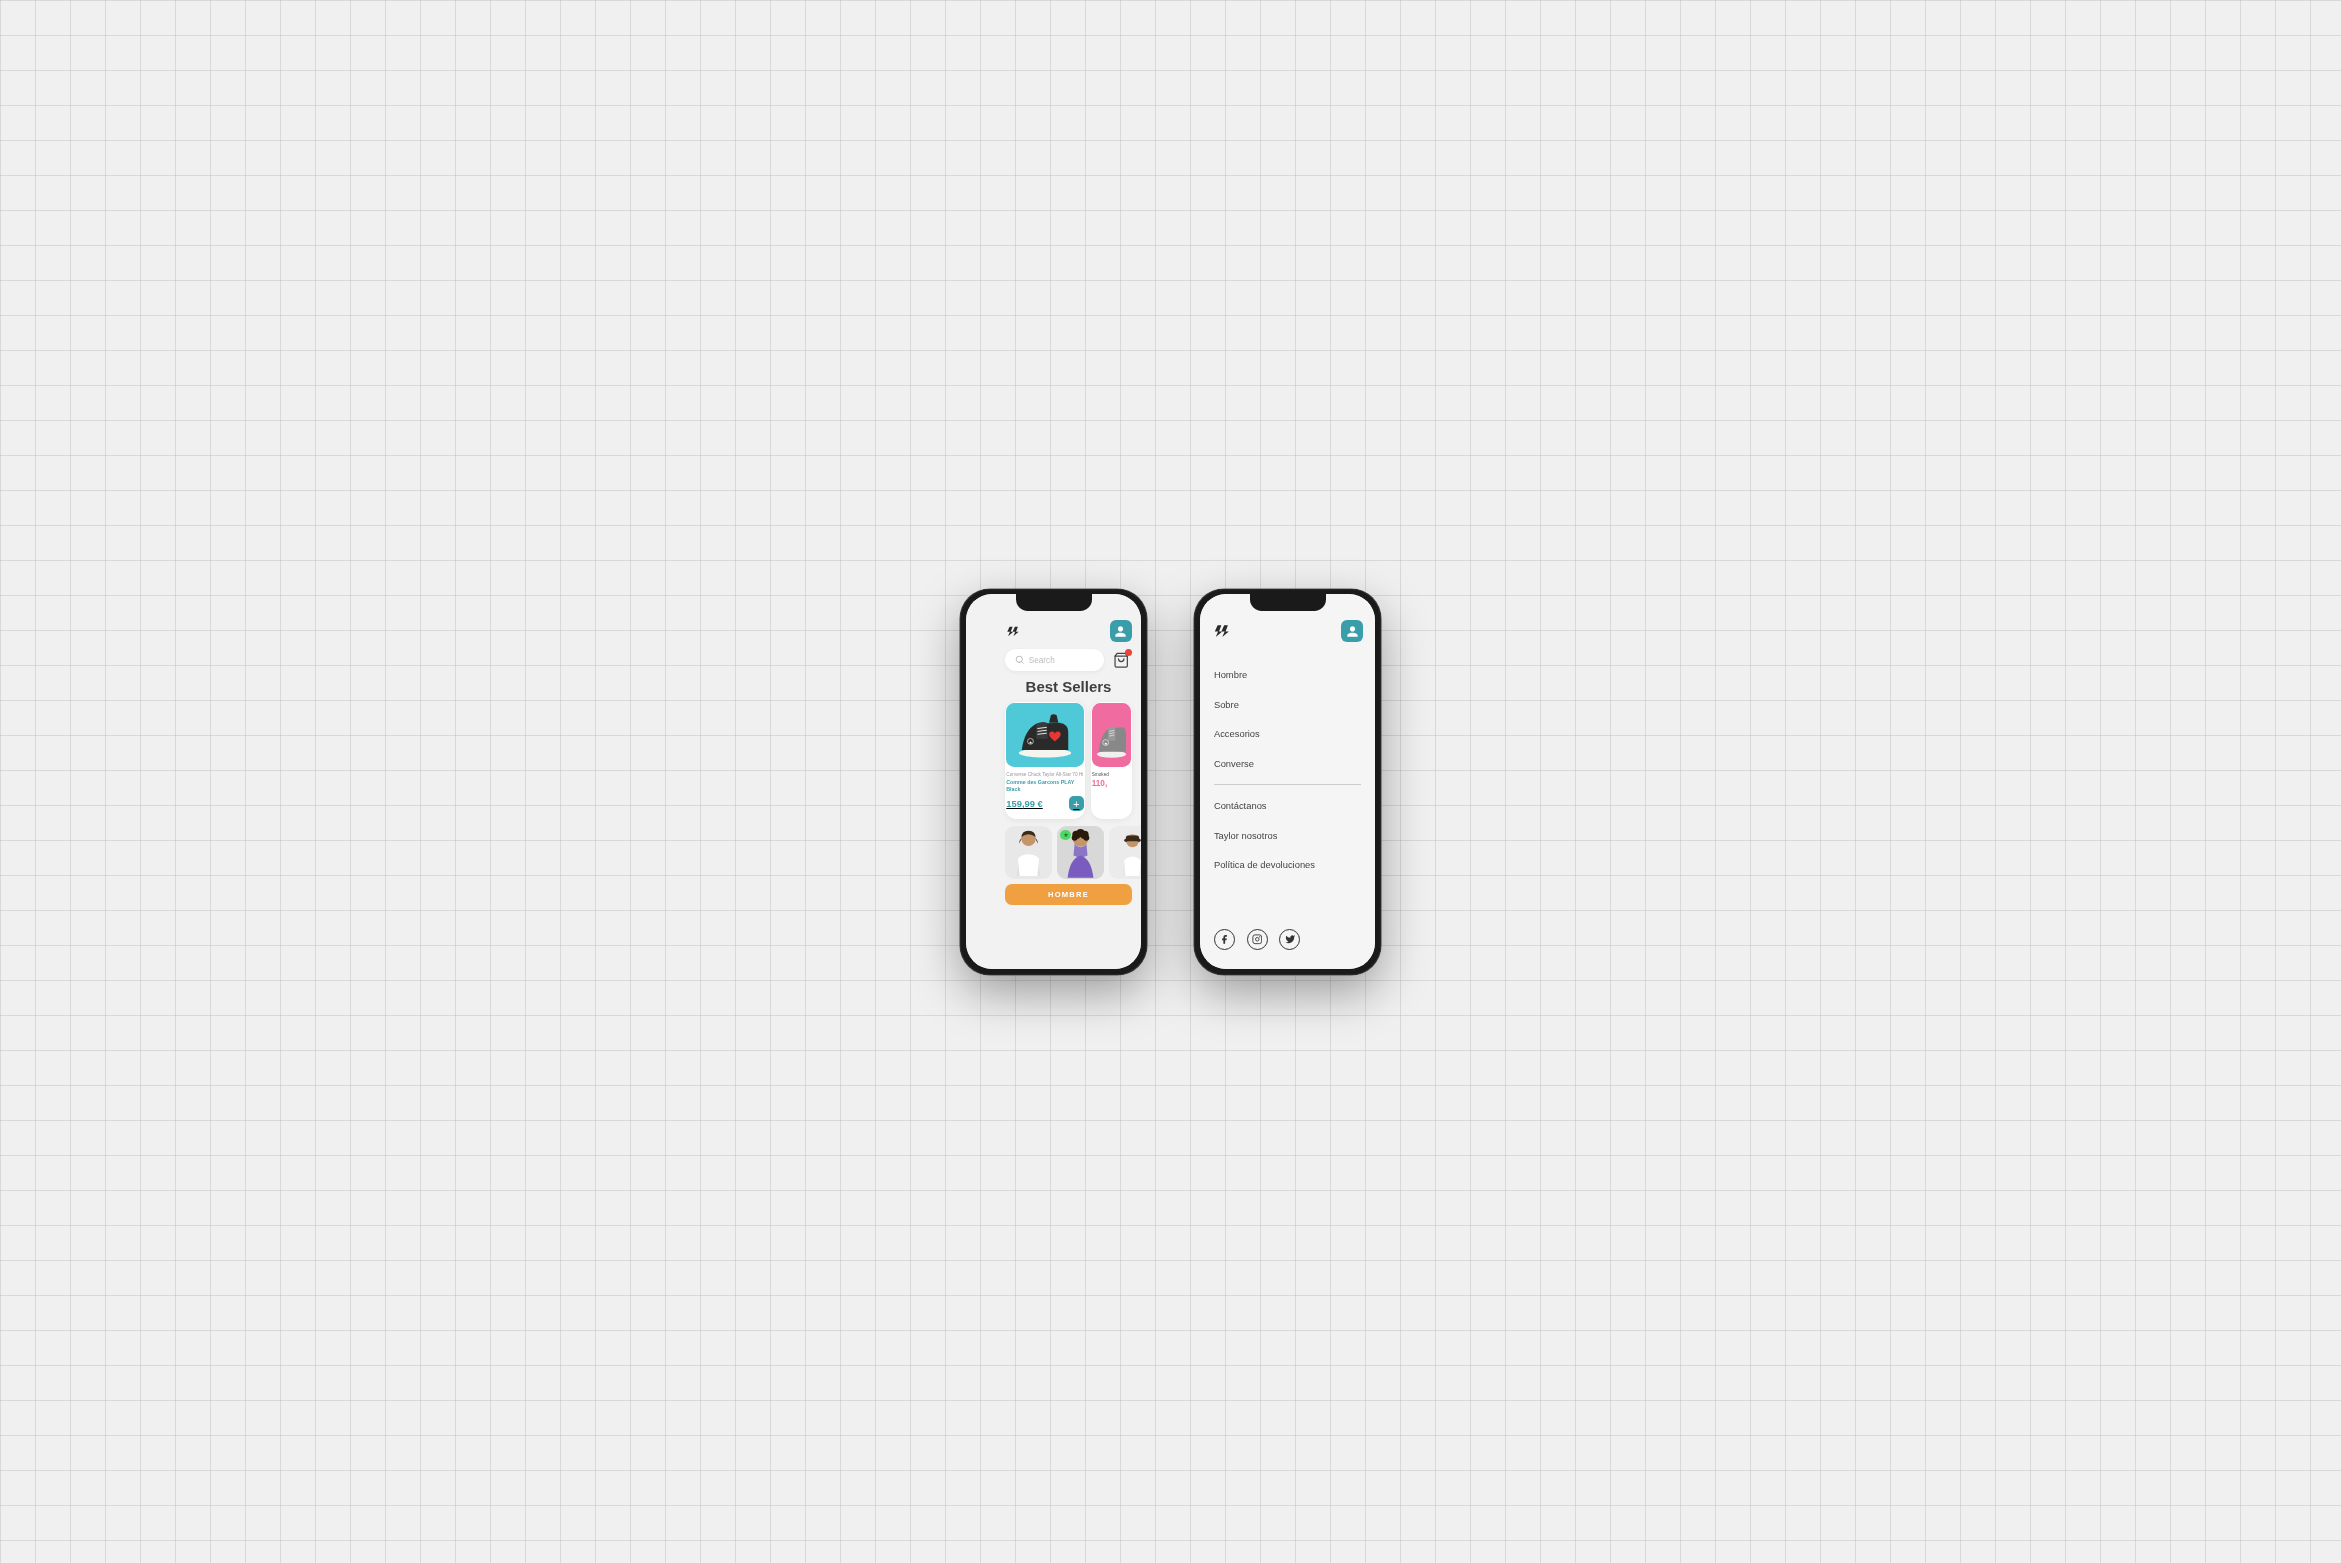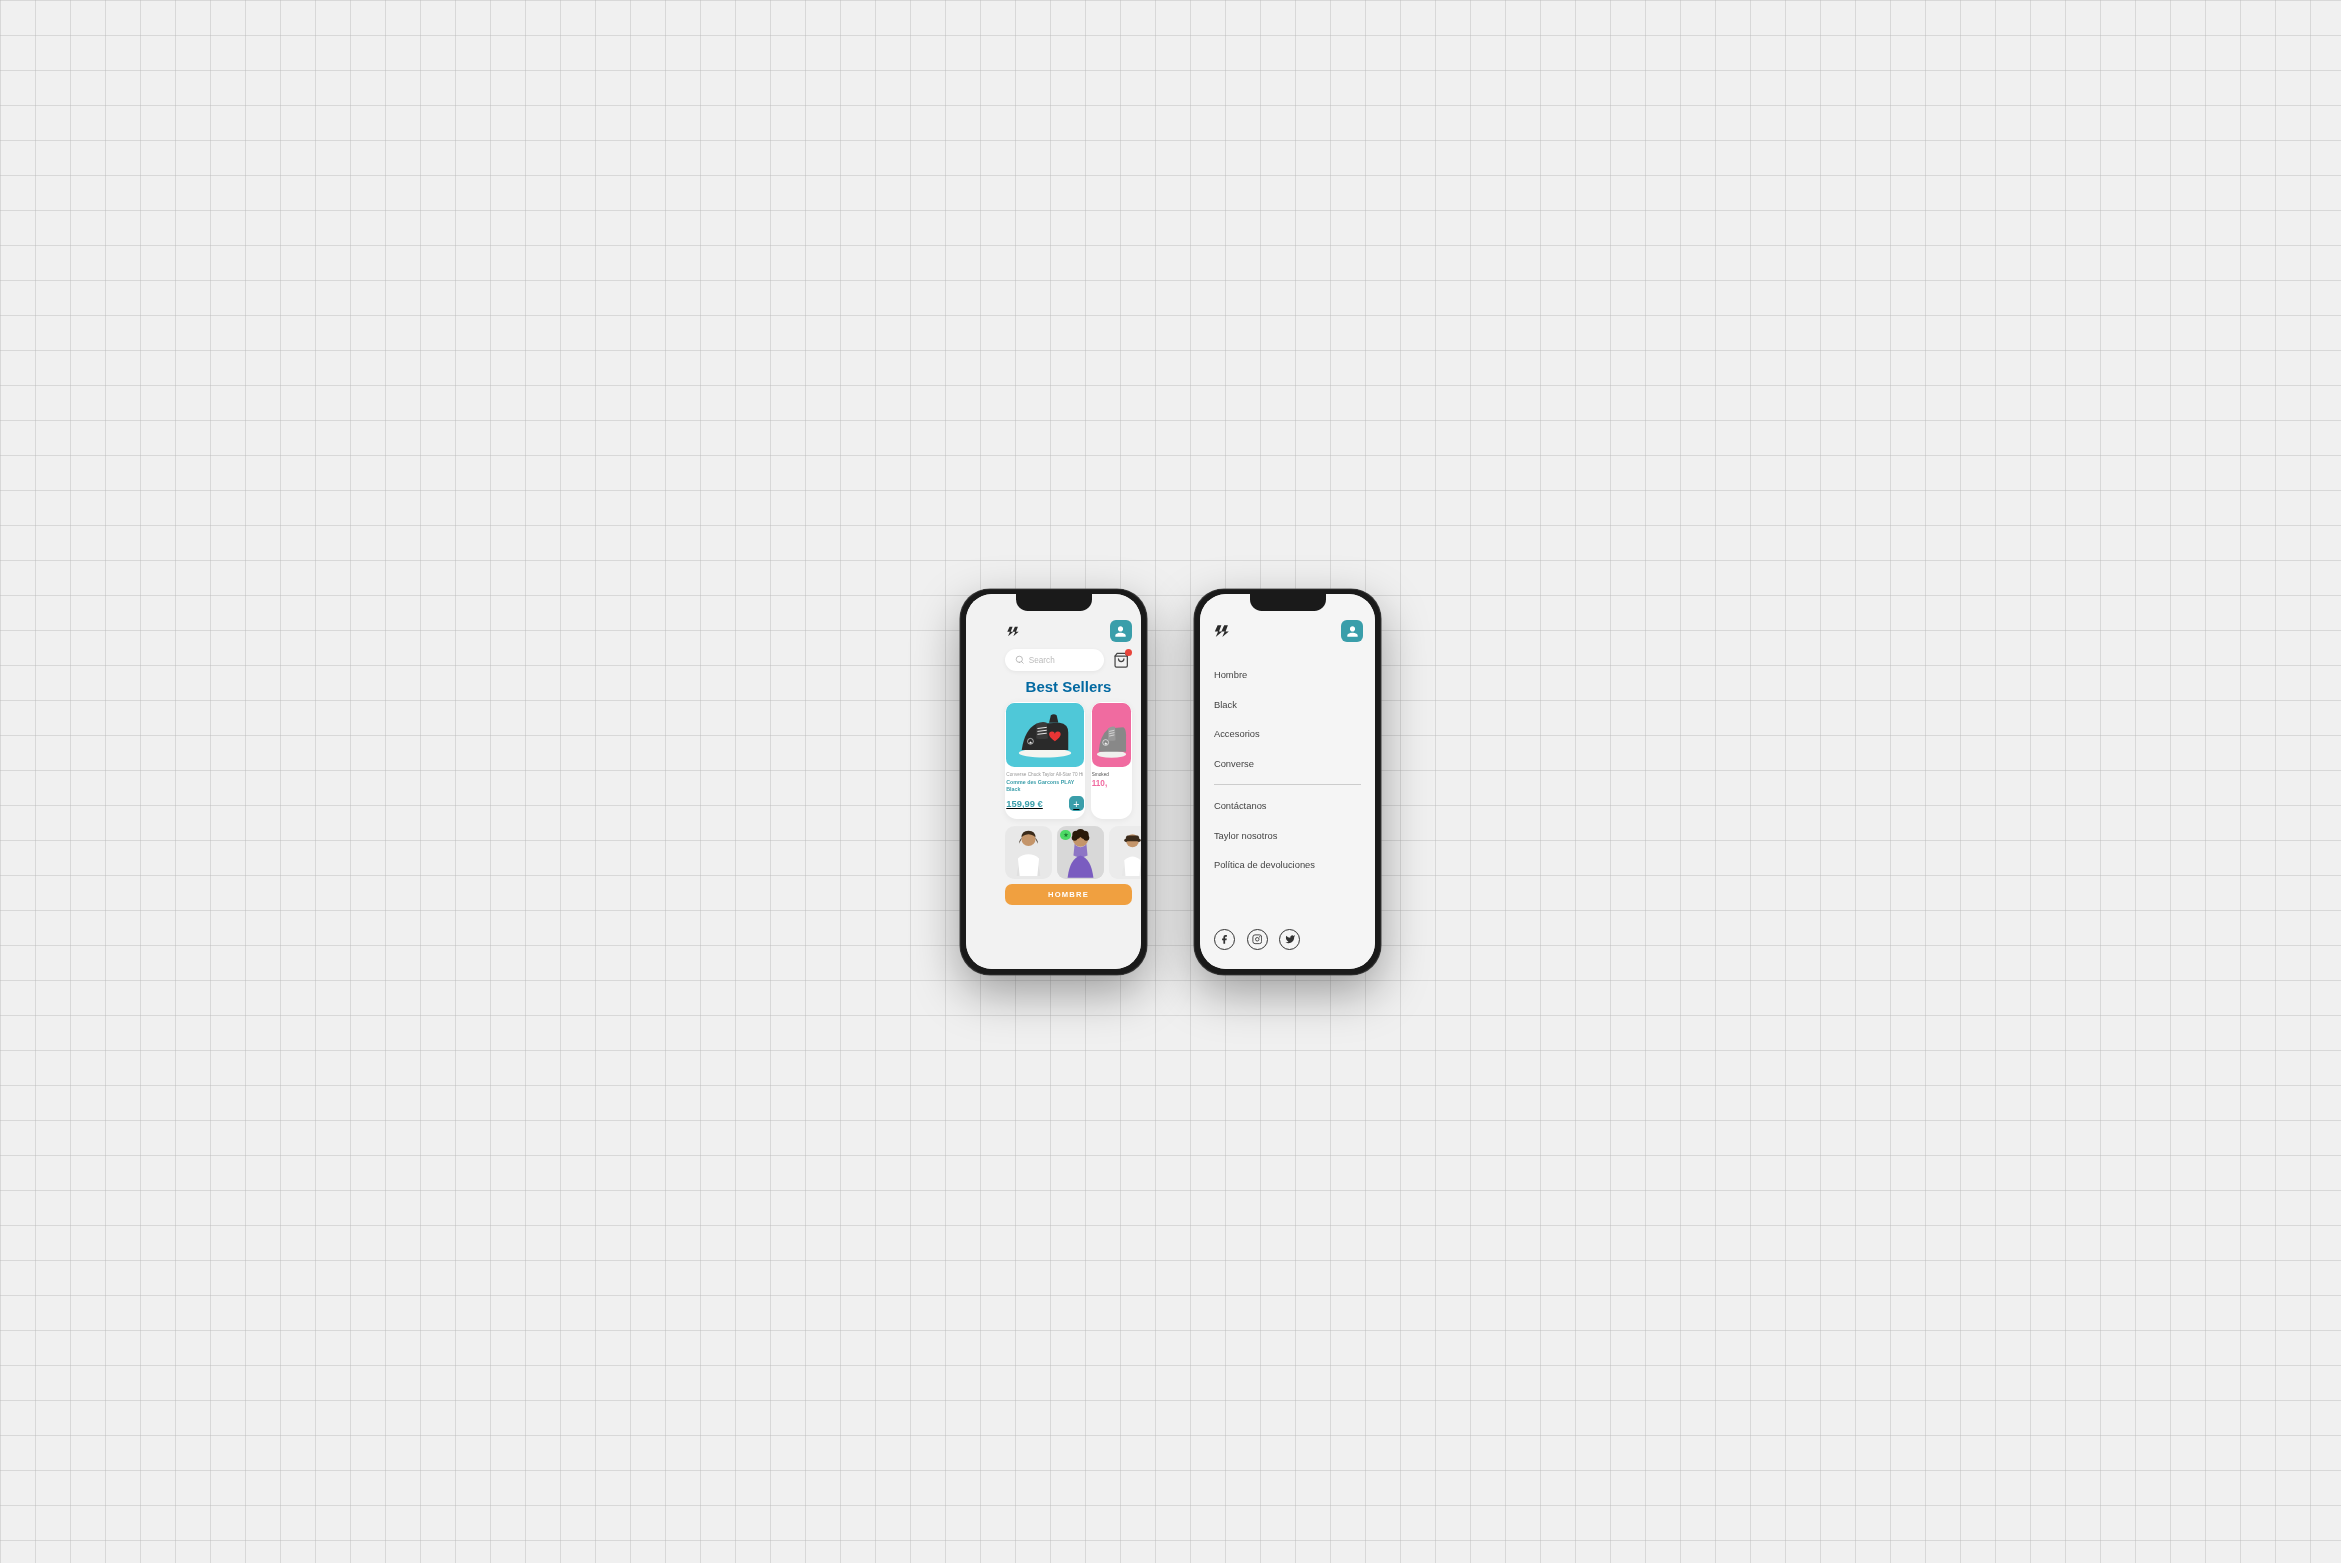--- a/index.html
+++ b/index.html
@@ -172,21 +172,21 @@
       right: 0;
       width: 7px;
       height: 7px;
       background: #e8453c;
       border-radius: 50%;
     }
 
     .best-sellers-title {
       font-size: 15px;
       font-weight: 800;
-      color: #0369a1;
+      color: #404040;
       text-align: center;
       padding: 0 2.3px;
     }
 
     .products-row {
       display: flex;
       gap: 5.9px;
       flex: 0 0 auto;
     }
 
@@ -551,21 +551,21 @@
             </div>
             <div class="avatar-btn">
               <svg viewBox="0 0 24 24" style="width:13px;height:13px;fill:white;">
                 <path d="M12 12c2.7 0 4.8-2.1 4.8-4.8S14.7 2.4 12 2.4 7.2 4.5 7.2 7.2 9.3 12 12 12zm0 2.4c-3.2 0-9.6 1.6-9.6 4.8v2.4h19.2v-2.4c0-3.2-6.4-4.8-9.6-4.8z"></path>
               </svg>
             </div>
           </div>
 
           <div class="menu-items">
             <div class="menu-item">Hombre</div>
-            <div class="menu-item">Black</div>
+            <div class="menu-item">Sobre</div>
             <div class="menu-item">Accesorios</div>
             <div class="menu-item">Converse</div>
 
             <div class="menu-divider"></div>
 
             <div class="menu-item">Contáctanos</div>
             <div class="menu-item">Taylor nosotros</div>
             <div class="menu-item">Política de devoluciones</div>
           </div>
 

